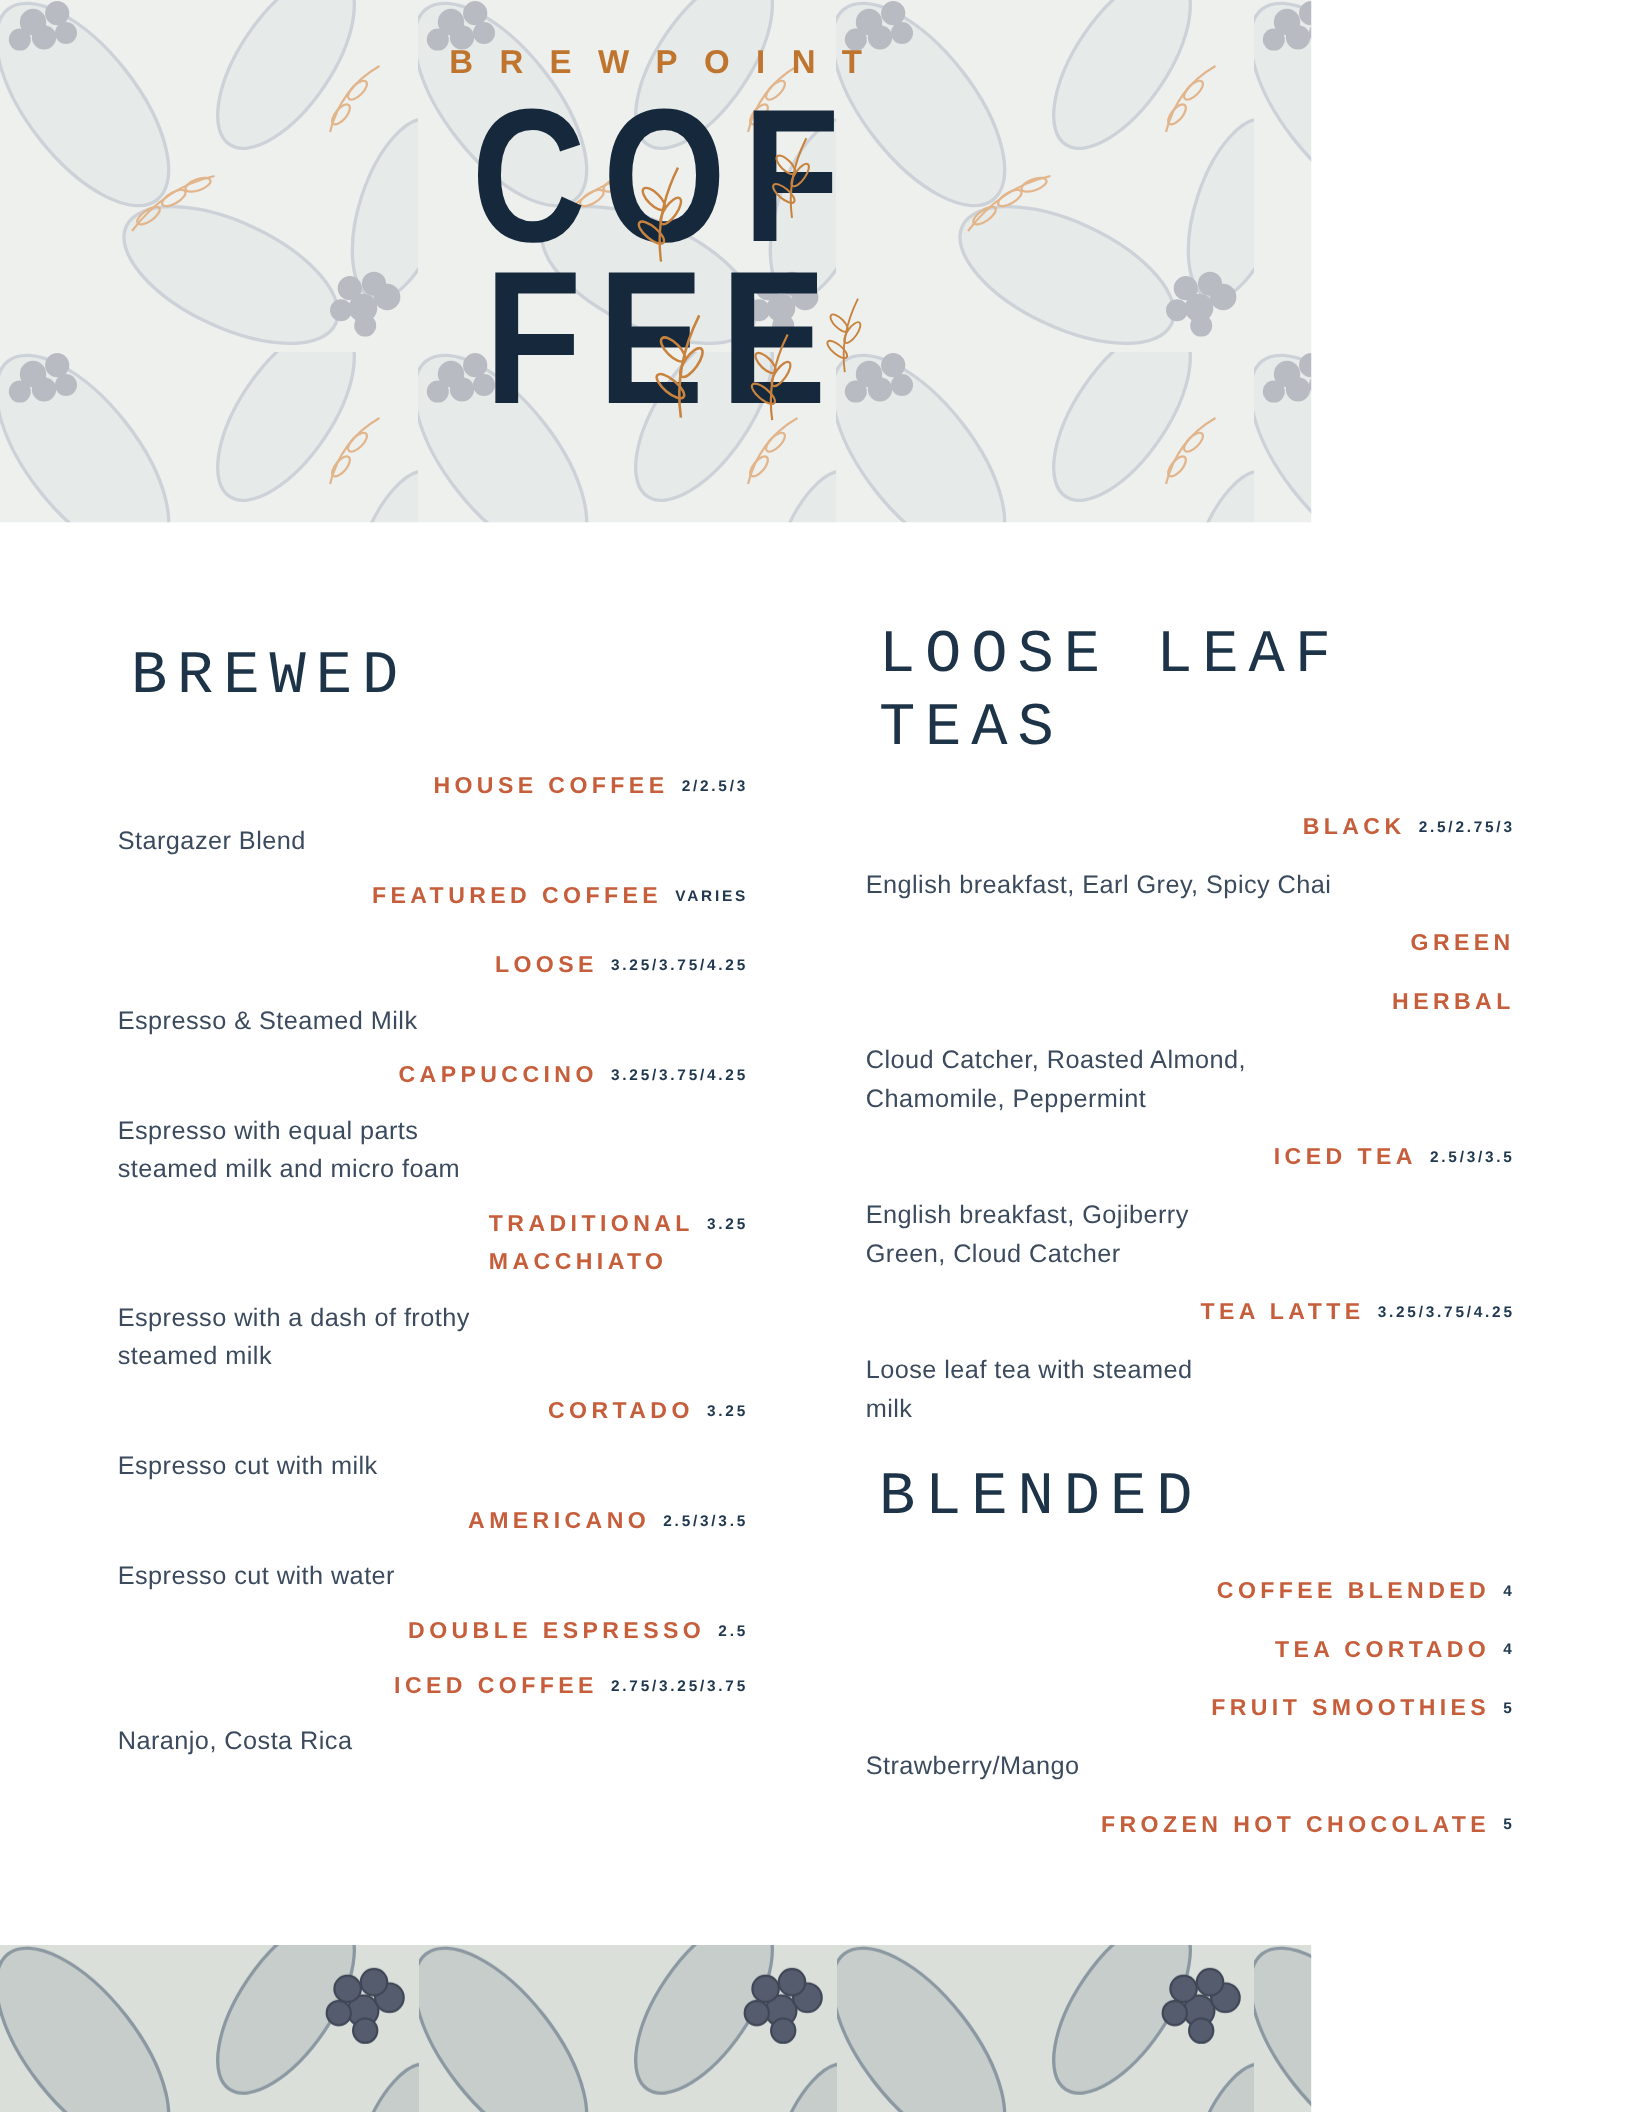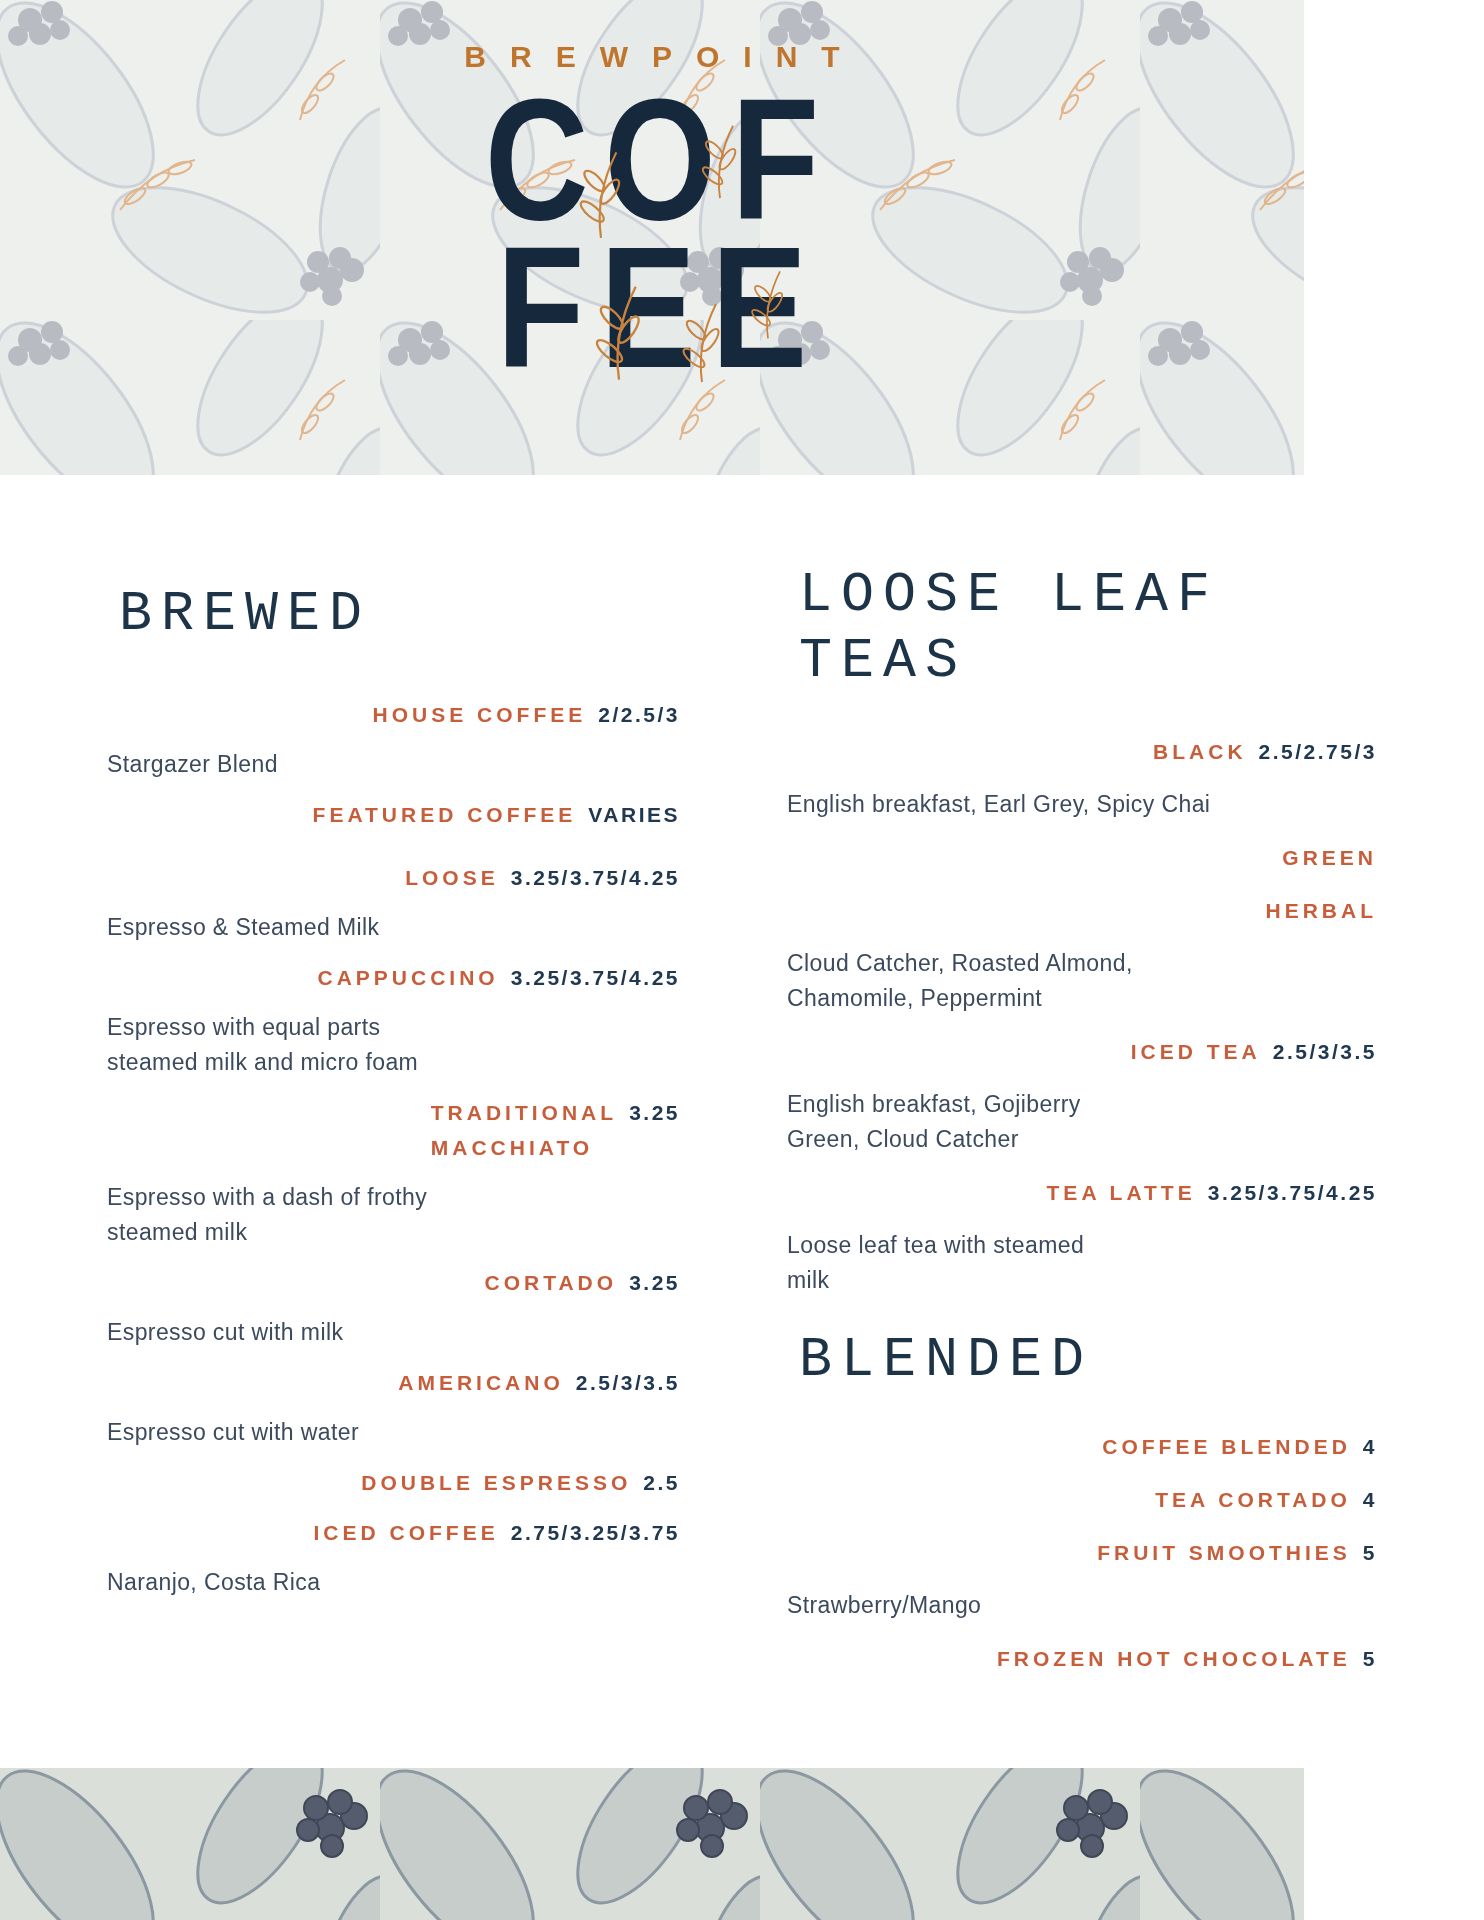--- a/index.html
+++ b/index.html
@@ -1,21 +1,21 @@
 <!DOCTYPE html>
 <html><head>
 <meta charset="utf-8">
 <style>
   html,body{margin:0;padding:0;}
   body{
     width:1484px;height:1920px;position:relative;overflow:hidden;
     background:#ffffff;font-family:"Liberation Sans",sans-serif;
   }
   
-  .band{position:absolute;left:0;width:1304px;overflow:hidden;}
+  .band{position:absolute;left:0;width:1192px;overflow:hidden;}
   .band-top{top:0;height:475px;}
   .band-bottom{top:1768px;height:152px;}
   .band svg.band-bg{position:absolute;left:0;top:0;z-index:1;}
   .band-top .veil{position:absolute;inset:0;background:rgba(255,255,255,0.22);z-index:2;}
   
   .brand-name{
     position:absolute;top:40px;left:0;width:100%;text-align:center;z-index:4;
     font-weight:bold;font-size:30px;letter-spacing:24px;padding-left:24px;
     box-sizing:border-box;color:#bf752e;
   }
@@ -42,21 +42,21 @@
   #sec-blended .section-title{margin-bottom:35px;}
   .item{margin-bottom:15px;}
   #col-right .item{margin-bottom:18px;}
   .item.spacer{margin-top:28px;}
   .item-row{display:flex;justify-content:flex-end;align-items:flex-start;line-height:35px;}
   .item-name{
     font-weight:bold;font-size:21px;letter-spacing:4px;color:#c65e3b;
     white-space:pre-line;
   }
   .item-price{
-    font-weight:bold;font-size:21px;letter-spacing:2.5px;color:#203850;
+    font-weight:bold;font-size:14px;letter-spacing:2.5px;color:#203850;
     text-align:right;white-space:nowrap;padding-left:12px;
   }
   .item-desc{
     font-size:23px;line-height:35px;color:#3b4a5d;letter-spacing:0.4px;
     margin-top:15px;white-space:pre-line;
   }
   #col-right .item-desc{margin-top:18px;}
 </style>
 </head>
 <body>

